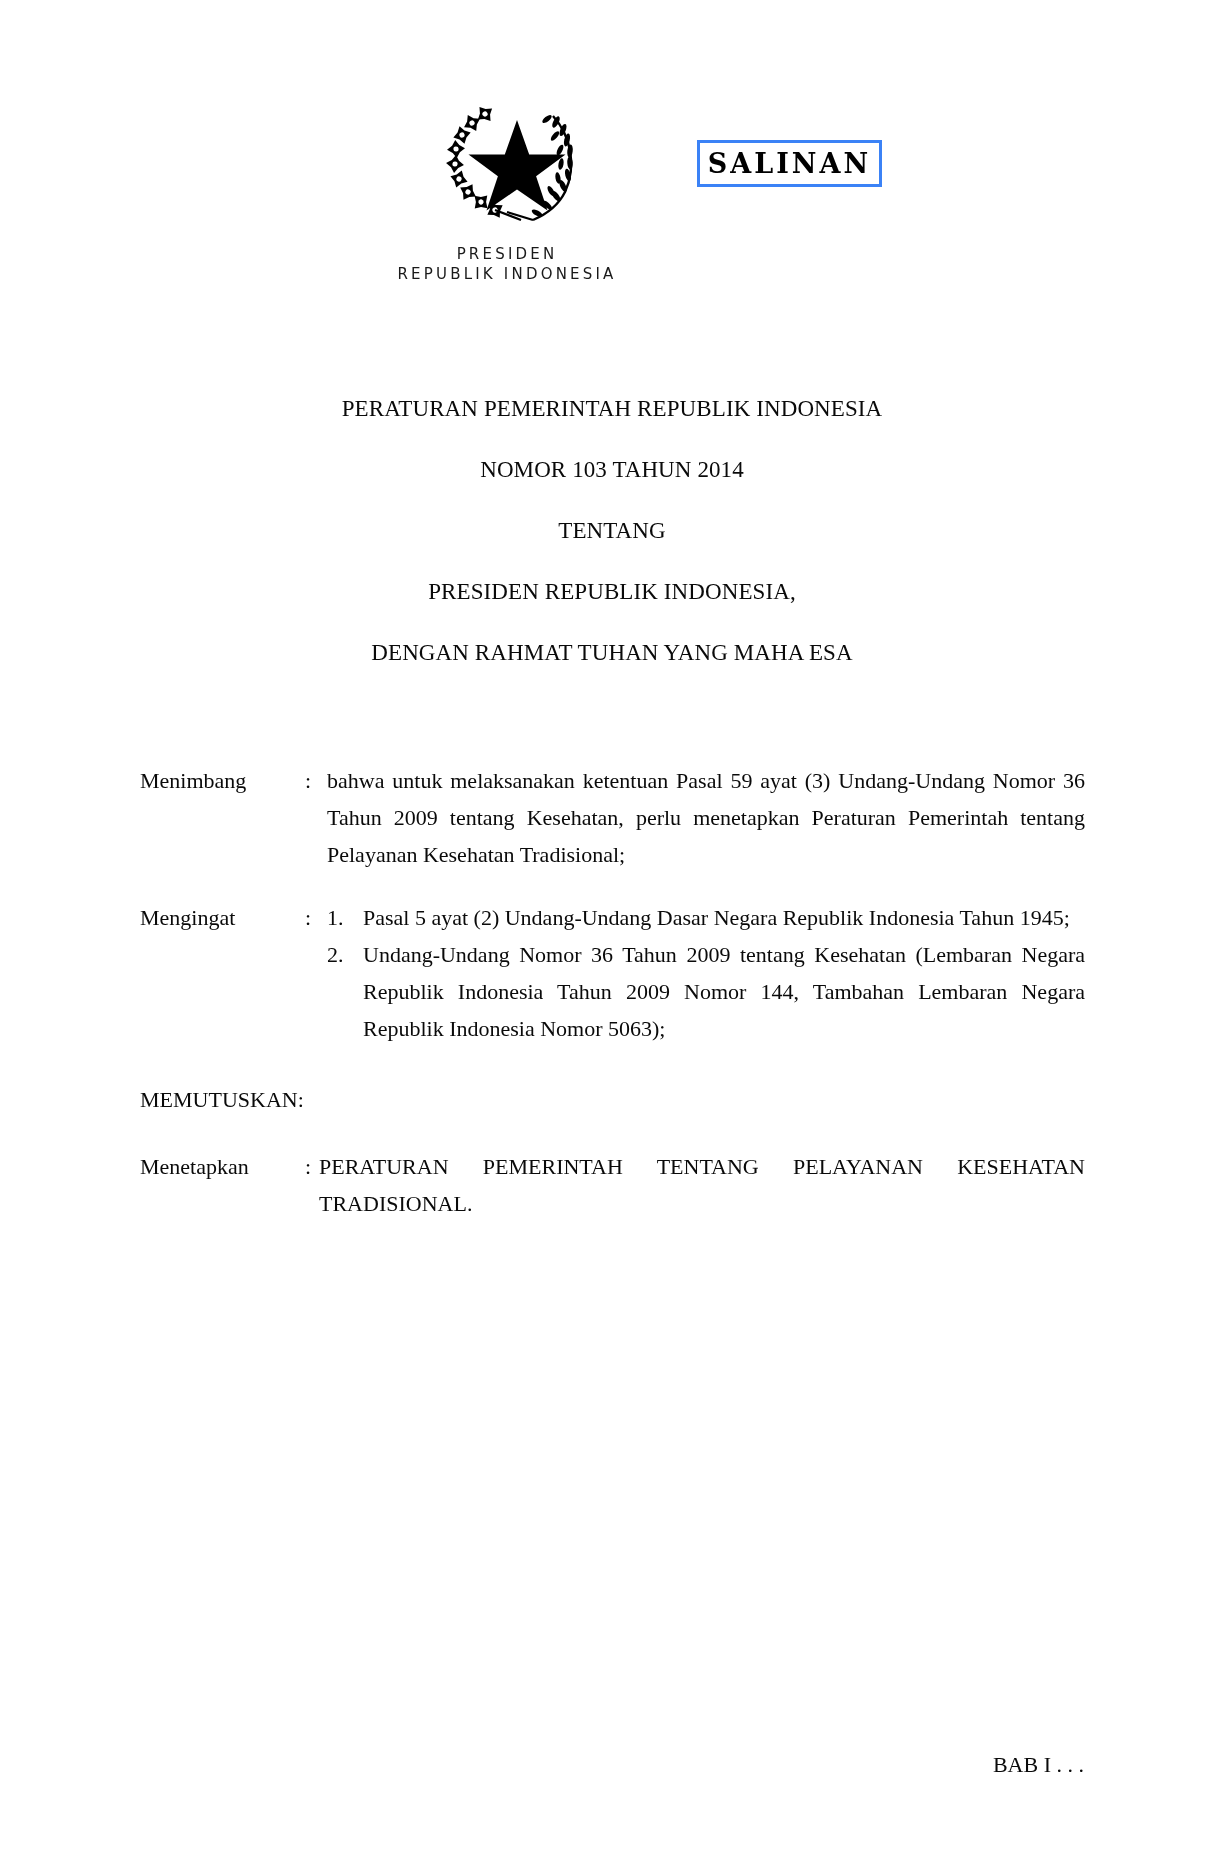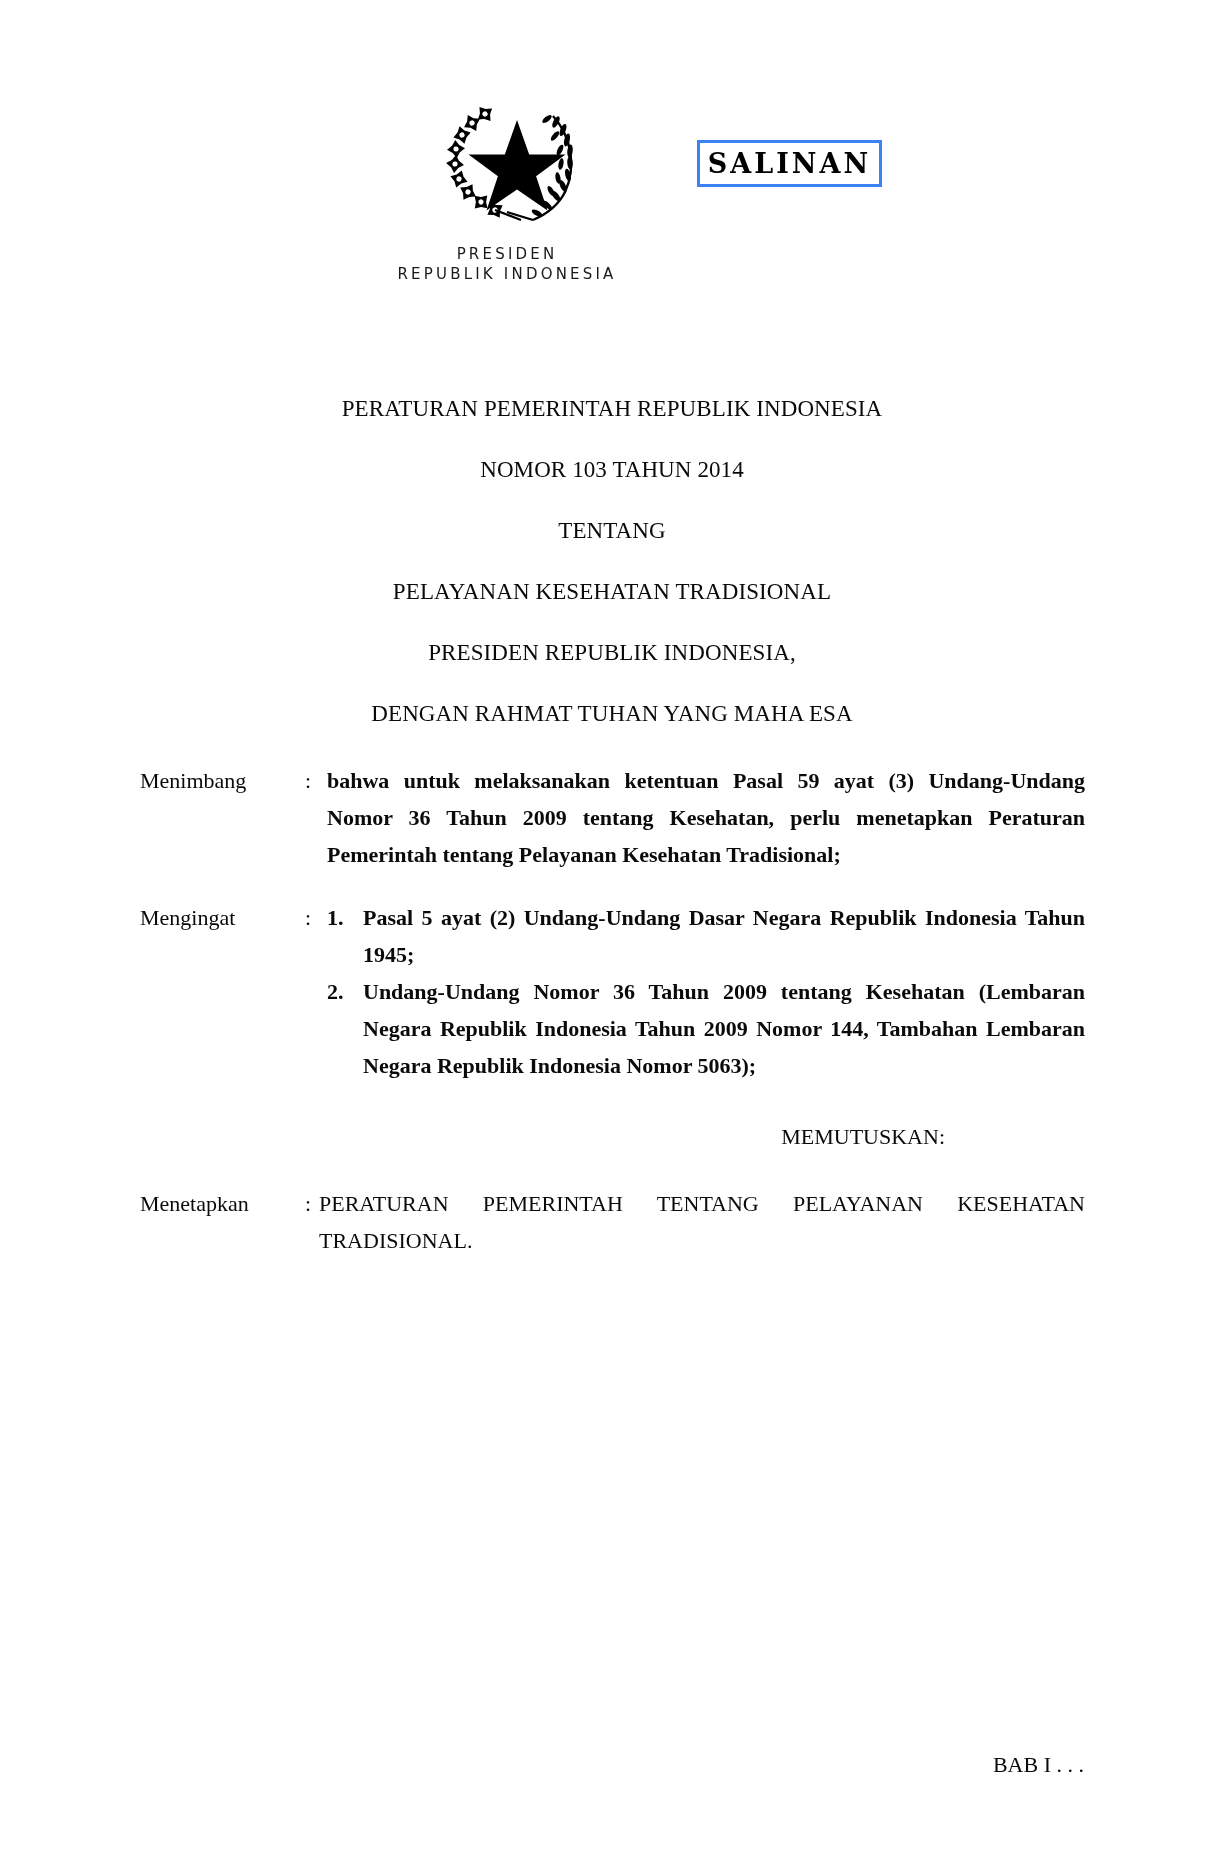--- a/index.html
+++ b/index.html
@@ -114,21 +114,20 @@
     flex: 0 0 22px;
     font-size: 22px;
     line-height: 37px;
   }
   .clause-body {
     flex: 1 1 auto;
     font-size: 22px;
     line-height: 37px;
     text-align: justify;
     text-justify: inter-word;
-    font-weight: bold;
   }
   .clause-body.nojust {
     text-align: left;
   }
 
   
   .num-list {
     list-style: none;
     margin: 0;
     padding: 0;
@@ -146,21 +145,21 @@
   .num-text {
     flex: 1 1 auto;
     font-size: 22px;
     line-height: 37px;
     text-align: justify;
     text-justify: inter-word;
   }
 
   
   .memutuskan {
-    text-align: right;
+    text-align: left;
     font-size: 22px;
     line-height: 37px;
     margin: 34px 0 30px 0;
     padding-right: 140px;
   }
 
   
   .menetapkan-body {
     flex: 1 1 auto;
     font-size: 22px;
@@ -274,21 +273,20 @@
 
     <div class="salinan-box">
       <span class="salinan-text">SALINAN</span>
     </div>
   </div>
 
   <div class="title-block">
     <div class="title-line">PERATURAN PEMERINTAH REPUBLIK INDONESIA</div>
     <div class="title-line">NOMOR 103 TAHUN 2014</div>
     <div class="title-line">TENTANG</div>
-    <div class="title-line">PELAYANAN KESEHATAN TRADISIONAL</div>
     <div class="title-line">PRESIDEN REPUBLIK INDONESIA,</div>
     <div class="title-line">DENGAN RAHMAT TUHAN YANG MAHA ESA</div>
   </div>
 
   <div class="body-block">
 
     <div class="clause">
       <div class="clause-label">Menimbang</div>
       <div class="clause-colon">:</div>
       <div class="clause-body">bahwa untuk melaksanakan ketentuan Pasal 59 ayat (3) Undang-Undang Nomor 36 Tahun 2009 tentang Kesehatan, perlu menetapkan Peraturan Pemerintah tentang Pelayanan Kesehatan Tradisional;</div>

